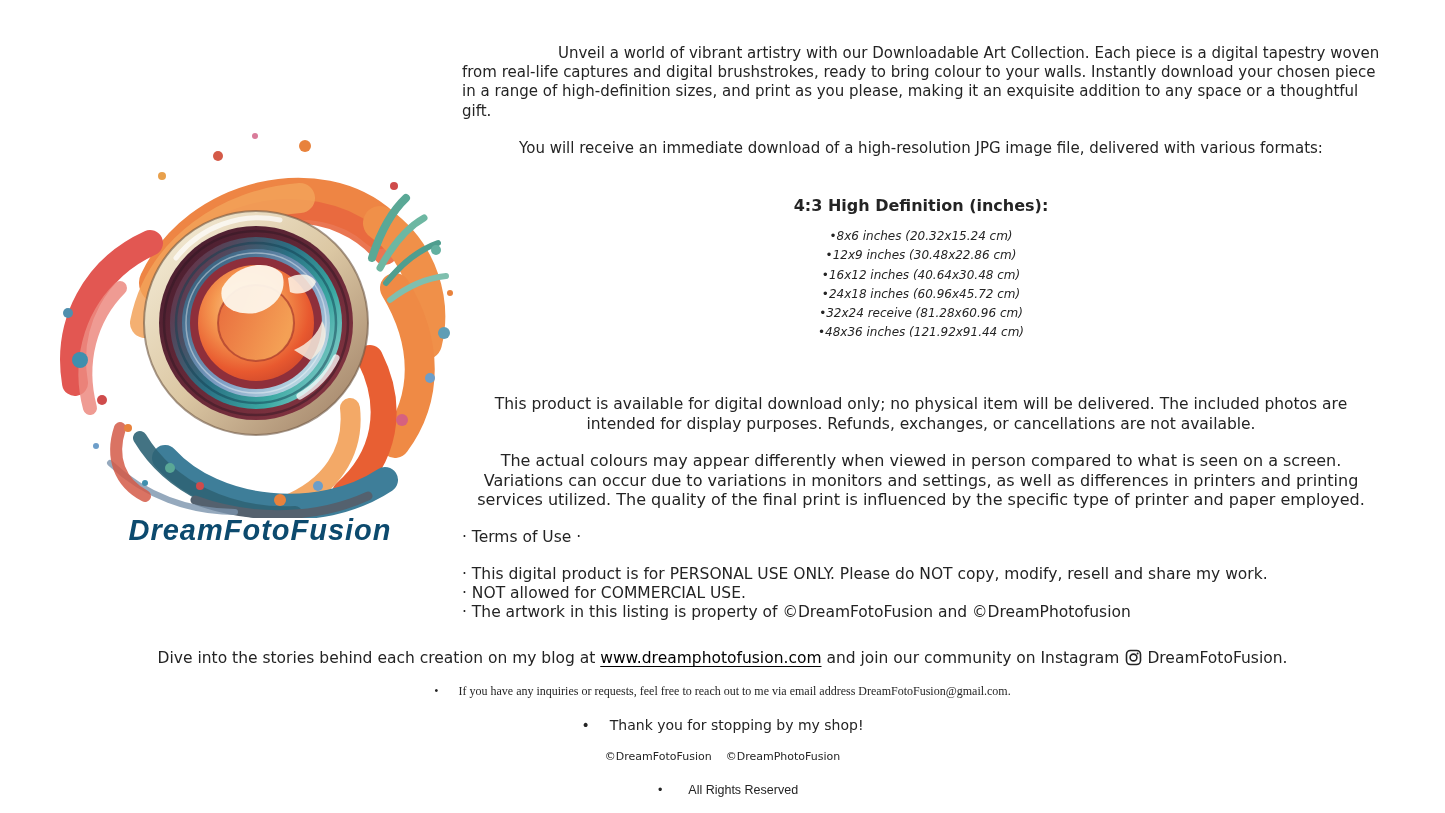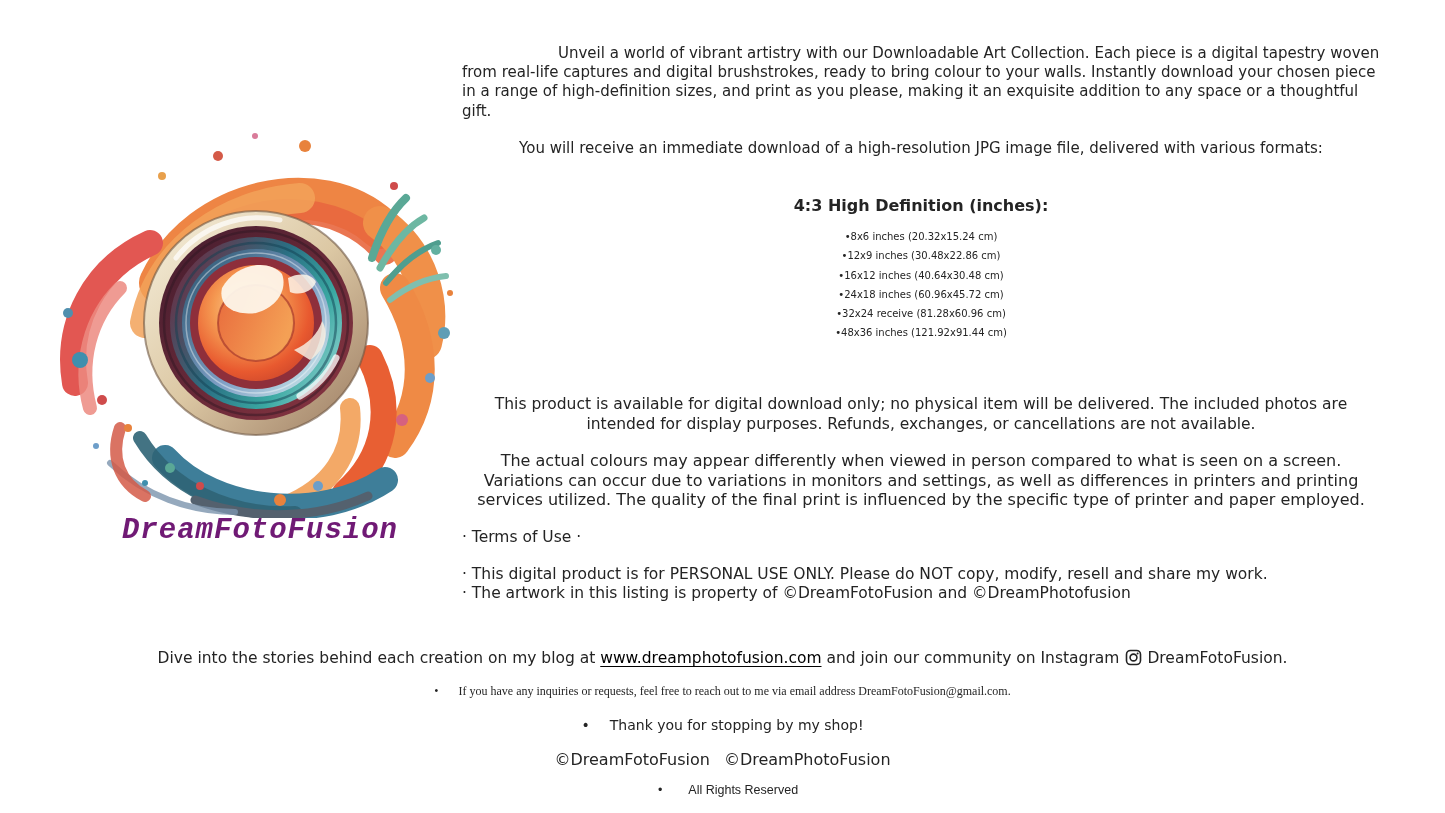--- a/index.html
+++ b/index.html
@@ -10,41 +10,41 @@
     height: 813px;
     background: #ffffff;
     font-family: "DejaVu Sans", sans-serif;
     color: #242424;
     overflow: hidden;
   }
   .logo-wrap { position: absolute; left: 50px; top: 128px; width: 416px; height: 390px; }
   .wordmark {
     position: absolute; left: 55px; top: 514px; width: 410px;
     text-align: center;
-    font-family: Liberation Mono, monospace;
+    font-family: Liberation Sans, sans-serif;
     font-style: italic; font-weight: bold;
     font-size: 29px; letter-spacing: 1px;
-    color: #701a75;
+    color: #0c4a6e;
   }
   .col { position: absolute; left: 462px; top: 0; width: 918px; }
   .para { position: absolute; width: 918px; font-size: 15px; line-height: 19.2px; }
   .intro { top: 44px; text-indent: 96px; text-align: left; }
   .receive { top: 139px; text-align: center; }
   .sizes-heading { top: 196px; text-align: center; font-weight: bold; font-size: 16px; }
-  .sizes-list { top: 227px; text-align: center; font-size: 10px; line-height: 19.3px; }
+  .sizes-list { top: 227px; text-align: center; font-size: 12px; line-height: 19.3px; font-style: italic; }
   .digital { top: 395px; text-align: center; font-size: 15.5px; line-height: 19.5px; }
   .colour { top: 451px; text-align: center; font-size: 16px; line-height: 19.5px; }
   .terms-heading { top: 528px; font-size: 15.5px; }
   .terms-list { top: 565px; font-size: 15.5px; line-height: 19.2px; }
   .footer-line { position: absolute; left: 0; width: 1445px; text-align: center; }
   .blog { top: 649px; font-size: 15.5px; }
   .blog a { color: #000000; text-decoration: underline; text-underline-offset: 3px; }
   .contact { top: 684px; font-size: 12px; font-family: Liberation Serif, serif; }
   .thanks { top: 717px; font-size: 14px; }
-  .copyright { top: 750px; font-size: 16px; }
+  .copyright { top: 750px; font-size: 11px; }
   .copyright .c2 { margin-left: 14px; }
   .rights { top: 783px; font-size: 12.5px; font-family: "Liberation Sans", sans-serif; padding-left: 11px; }
   .bullet { display: inline-block; margin-right: 20px; }
   .ig-icon { display: inline-block; vertical-align: -3px; margin: 0 5px 0 6px; }
 </style>
 </head>
 <body>
 
 <div class="canvas">
 
@@ -167,20 +167,21 @@
       <div>•32x24 receive (81.28x60.96 cm)</div>
       <div>•48x36 inches (121.92x91.44 cm)</div>
     </div>
 
     <p class="para digital">This product is available for digital download only; no physical item will be delivered. The included photos are intended for display purposes. Refunds, exchanges, or cancellations are not available.</p>
     <p class="para colour">The actual colours may appear differently when viewed in person compared to what is seen on a screen. Variations can occur due to variations in monitors and settings, as well as differences in printers and printing services utilized. The quality of the final print is influenced by the specific type of printer and paper employed.</p>
 
     <p class="para terms-heading">· Terms of Use ·</p>
     <div class="para terms-list">
       <div>· This digital product is for PERSONAL USE ONLY. Please do NOT copy, modify, resell and share my work.</div>
+      <div>· NOT allowed for COMMERCIAL USE.</div>
       <div>· The artwork in this listing is property of ©DreamFotoFusion and ©DreamPhotofusion</div>
     </div>
   </div>
 
   <div class="footer-line blog">
     <span>Dive into the stories behind each creation on my blog at</span>
     <a href="#">www.dreamphotofusion.com</a>
     <span>and join our community on Instagram</span><span class="ig-icon"><svg width="17" height="17" viewBox="0 0 17 17">
           <rect x="1.5" y="1.5" width="14" height="14" rx="4" fill="none" stroke="#242424" stroke-width="1.6"></rect>
           <circle cx="8.5" cy="8.5" r="3.4" fill="none" stroke="#242424" stroke-width="1.6"></circle>

